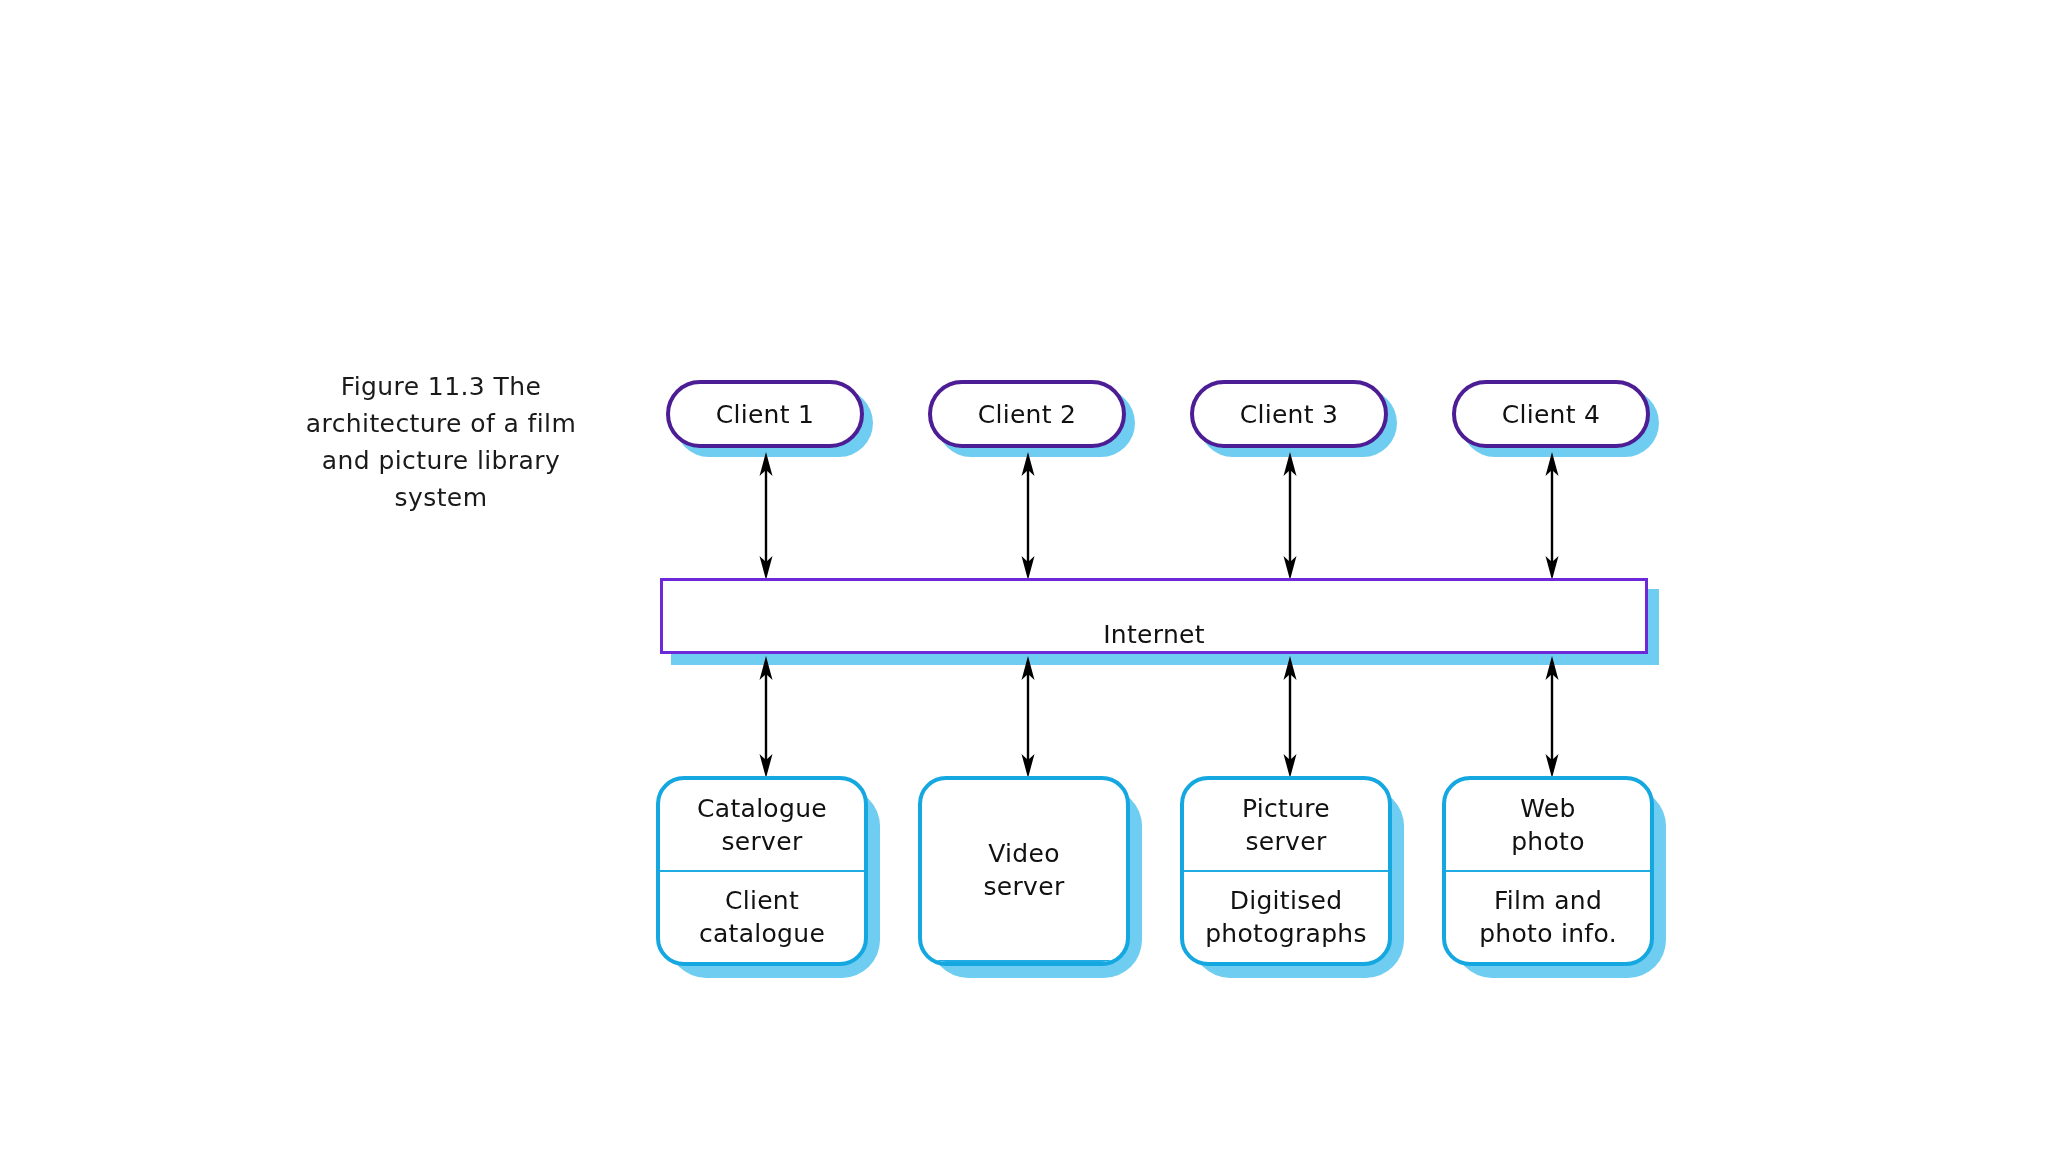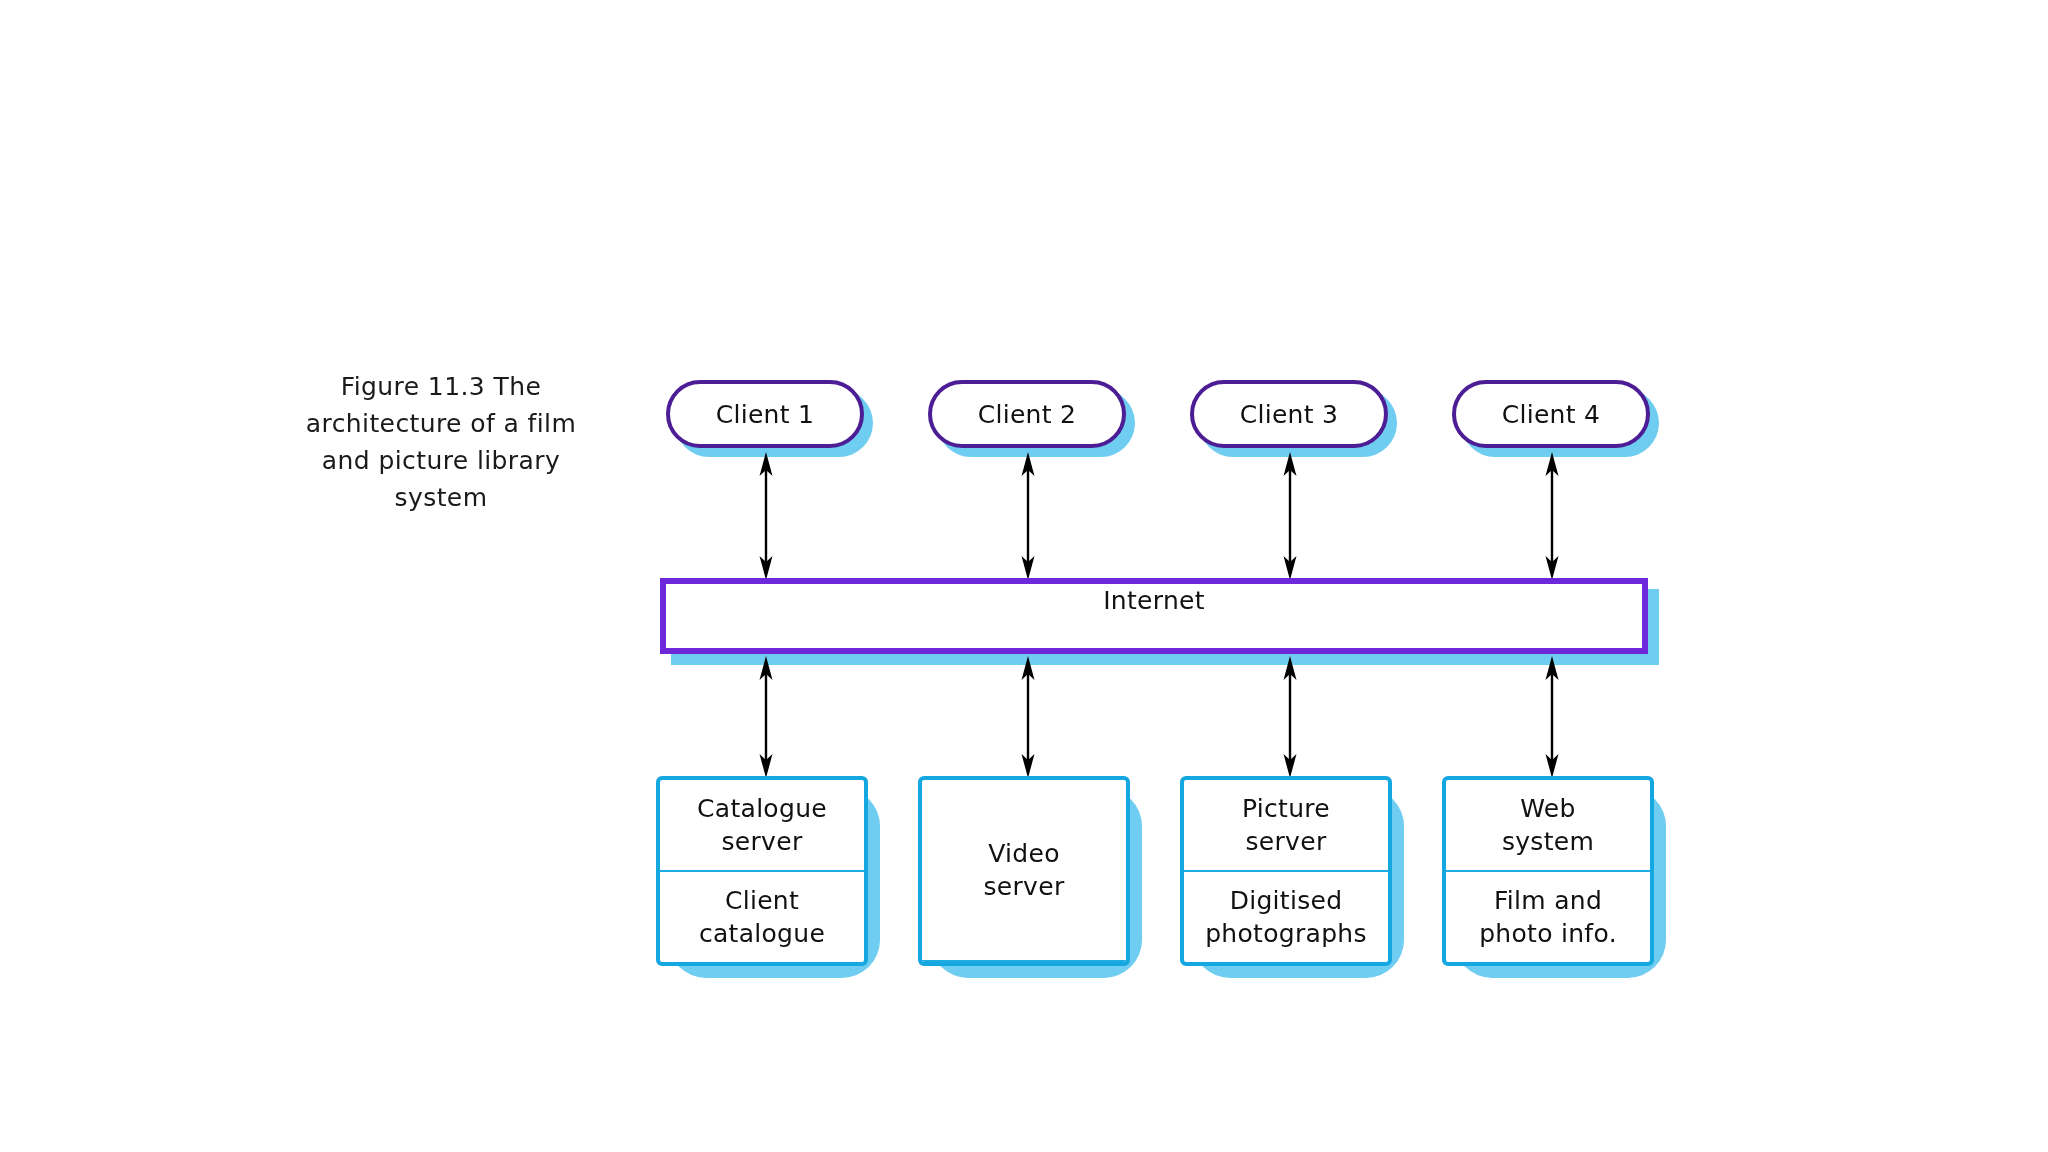--- a/index.html
+++ b/index.html
@@ -90,23 +90,23 @@
     background: #6ecdf0;
   }
   #internet .body {
     position: absolute;
     left: 0;
     top: 0;
     width: 988px;
     height: 76px;
     box-sizing: border-box;
     background: #ffffff;
-    border: 6px solid #6d28d9;
+    border: 3px solid #6d28d9;
     display: flex;
-    align-items: flex-start;
+    align-items: flex-end;
     justify-content: center;
   }
 
   
   .server {
     position: absolute;
     width: 212px;
     height: 190px;
   }
   .server .shadow {
@@ -120,21 +120,21 @@
   }
   .server .body {
     position: absolute;
     left: 0;
     top: 0;
     width: 212px;
     height: 190px;
     box-sizing: border-box;
     background: #ffffff;
     border: 4px solid #14a7e0;
-    border-radius: 6px;
+    border-radius: 28px;
     display: flex;
     flex-direction: column;
     overflow: hidden;
   }
   .server .cell {
     flex: 1 1 50%;
     display: flex;
     align-items: center;
     justify-content: center;
   }
@@ -297,21 +297,21 @@
 photographs</span>
       </div>
     </div>
   </div>
 
   <div class="server" style="left:1442px; top:776px;">
     <div class="shadow"></div>
     <div class="body">
       <div class="cell">
         <span class="node-text">Web
-system</span>
+photo</span>
       </div>
       <div class="divider"></div>
       <div class="cell">
         <span class="node-text">Film and
 photo info.</span>
       </div>
     </div>
   </div>
 
 </div>

